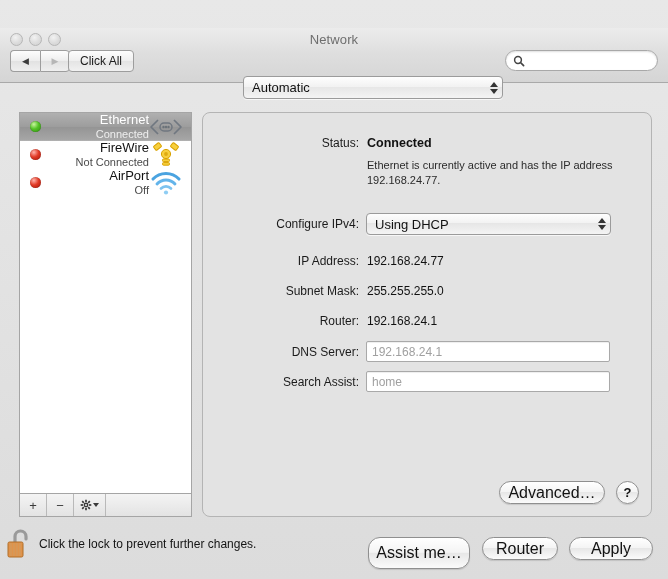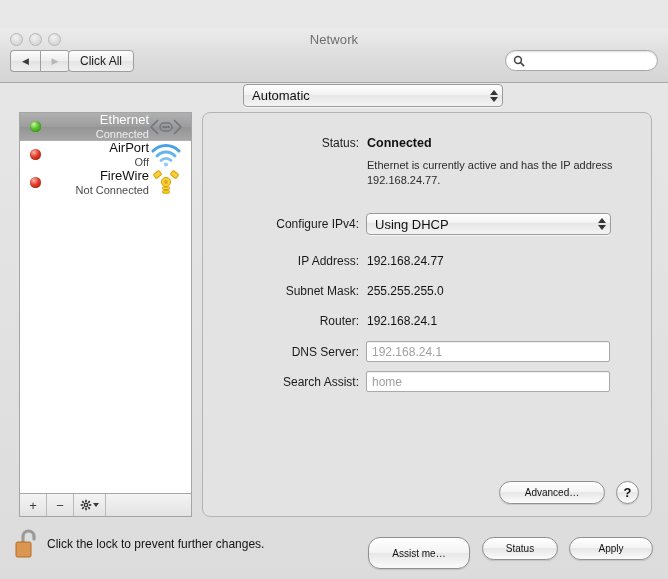--- a/index.html
+++ b/index.html
@@ -86,21 +86,21 @@
   .popup .arrows {
     width: 18px; height: 100%; display: flex; flex-direction: column;
     align-items: center; justify-content: center; gap: 2px;
     border-left: 1px solid transparent;
   }
   .popup .arrows .au, .popup .arrows .ad {
     width: 0; height: 0; border-left: 4px solid transparent; border-right: 4px solid transparent;
   }
   .popup .arrows .au { border-bottom: 5px solid #333; }
   .popup .arrows .ad { border-top: 5px solid #333; }
-  #location-popup { position: absolute; left: 243px; top: 12px; width: 260px; height: 23px; }
+  #location-popup { position: absolute; left: 243px; top: 4px; width: 260px; height: 23px; }
 
   
   .sidebar {
     position: absolute; left: 19px; top: 112px; width: 173px; height: 405px;
     background: #fff; border: 1px solid #a5a5a5;
   }
   .svc-list { height: 374px; overflow: hidden; }
   .svc {
     position: relative; height: 28px; display: flex; align-items: center;
     padding-left: 10px; border-bottom: 1px solid transparent; text-align: right;
@@ -156,31 +156,31 @@
     border: none; outline: none; background: transparent; width: 100%;
     font-family: "Liberation Sans", sans-serif; font-size: 12px; color: #111;
   }
   .textfield input::placeholder { color: #a0a0a0; }
   #ipv4-popup { position: absolute; left: 163px; width: 245px; height: 22px; }
 
   .capsule {
     background: linear-gradient(to bottom, #ffffff 0%, #f4f4f4 48%, #e7e7e7 50%, #fbfbfb 100%);
     border: 1px solid #8f8f8f; border-radius: 12px;
     display: flex; align-items: center; justify-content: center;
-    font-size: 10px; color: #121212;
+    font-size: 16px; color: #121212;
     box-shadow: 0 1px 1px rgba(0,0,0,.12);
   }
   #advanced-button { position: absolute; right: 46px; bottom: 12px; width: 106px; height: 23px; }
   #help-button {
     position: absolute; right: 12px; bottom: 12px; width: 23px; height: 23px;
     border-radius: 50%; font-size: 13px; font-weight: bold;
   }
 
   
-  .lockwrap { position: absolute; left: 14px; top: 527px; display: flex; align-items: center; }
+  .lockwrap { position: absolute; left: 6px; top: 527px; display: flex; align-items: center; }
   .lock-icon { width: 26px; height: 34px; }
   .locktext { margin-left: 7px; font-size: 12px; color: #141414; }
   #assist-button { position: absolute; left: 368px; top: 537px; width: 102px; height: 32px; }
   #revert-button { position: absolute; left: 482px; top: 537px; width: 76px; height: 23px; }
   #apply-button  { position: absolute; left: 569px; top: 537px; width: 84px; height: 23px; }
 </style>
 </head>
 <body>
 
 <div class="titlebar">
@@ -239,48 +239,48 @@
         <rect x="11" y="11" width="12" height="8" rx="4" fill="none" stroke="#707780" stroke-width="1.5"></rect>
         <circle cx="14.5" cy="15" r="1.2" fill="#6b7279"></circle>
         <circle cx="17" cy="15" r="1.2" fill="#6b7279"></circle>
         <circle cx="19.5" cy="15" r="1.2" fill="#6b7279"></circle>
       </svg>
     </div>
 
     <div class="svc">
       <span class="dot red"></span>
       <span class="svc-txt">
-        <div class="svc-name">AirPort</div>
-        <div class="svc-state">Off</div>
-      </span>
-      <svg class="svc-icon" viewBox="0 0 34 30">
-        <g fill="none" stroke="#4aa3e0" stroke-linecap="round">
-          <path d="M4 11 A18 18 0 0 1 30 11" stroke-width="3.1"></path>
-          <path d="M8 16 A12 12 0 0 1 26 16" stroke-width="2.9" stroke="#63b4ea"></path>
-          <path d="M12 20.5 A7 7 0 0 1 22 20.5" stroke-width="2.7" stroke="#7cc2ef"></path>
-        </g>
-        <circle cx="17" cy="24.5" r="2.1" fill="#8fcdf3"></circle>
-      </svg>
-    </div>
-
-    <div class="svc">
-      <span class="dot red"></span>
-      <span class="svc-txt">
         <div class="svc-name">FireWire</div>
         <div class="svc-state">Not Connected</div>
       </span>
       <svg class="svc-icon" viewBox="0 0 34 30">
         <g stroke="#d9a200" stroke-width="1" fill="#f7cf3d">
           <rect x="5" y="4" width="7" height="5" rx="1" transform="rotate(-38 8.5 6.5)"></rect>
           <rect x="22" y="4" width="7" height="5" rx="1" transform="rotate(38 25.5 6.5)"></rect>
           <circle cx="17" cy="14" r="4.6"></circle>
           <rect x="13.5" y="19" width="7" height="2.6" rx="1"></rect>
           <rect x="13.5" y="22.6" width="7" height="2.6" rx="1"></rect>
         </g>
         <circle cx="17" cy="14" r="1.9" fill="#e0ab10"></circle>
+      </svg>
+    </div>
+
+    <div class="svc">
+      <span class="dot red"></span>
+      <span class="svc-txt">
+        <div class="svc-name">AirPort</div>
+        <div class="svc-state">Off</div>
+      </span>
+      <svg class="svc-icon" viewBox="0 0 34 30">
+        <g fill="none" stroke="#4aa3e0" stroke-linecap="round">
+          <path d="M4 11 A18 18 0 0 1 30 11" stroke-width="3.1"></path>
+          <path d="M8 16 A12 12 0 0 1 26 16" stroke-width="2.9" stroke="#63b4ea"></path>
+          <path d="M12 20.5 A7 7 0 0 1 22 20.5" stroke-width="2.7" stroke="#7cc2ef"></path>
+        </g>
+        <circle cx="17" cy="24.5" r="2.1" fill="#8fcdf3"></circle>
       </svg>
     </div>
 
   </div>
 
   <div class="svc-toolbar">
     <div class="stb">+</div>
     <div class="stb">−</div>
     <div class="stb gear">
       <svg width="12" height="12" viewBox="0 0 12 12">
@@ -364,14 +364,14 @@
       <line x1="5" y1="16" x2="5" y2="29"></line>
         <line x1="8" y1="16" x2="8" y2="29"></line>
       <line x1="11" y1="16" x2="11" y2="29"></line>
         <line x1="14" y1="16" x2="14" y2="29"></line>
     </g>
   </svg>
   <span class="locktext">Click the lock to prevent further changes.</span>
 </div>
 
 <div class="capsule" id="assist-button">Assist me…</div>
-<div class="capsule" id="revert-button">Status</div>
+<div class="capsule" id="revert-button">Router</div>
 <div class="capsule" id="apply-button">Apply</div>
 
 </body></html>

